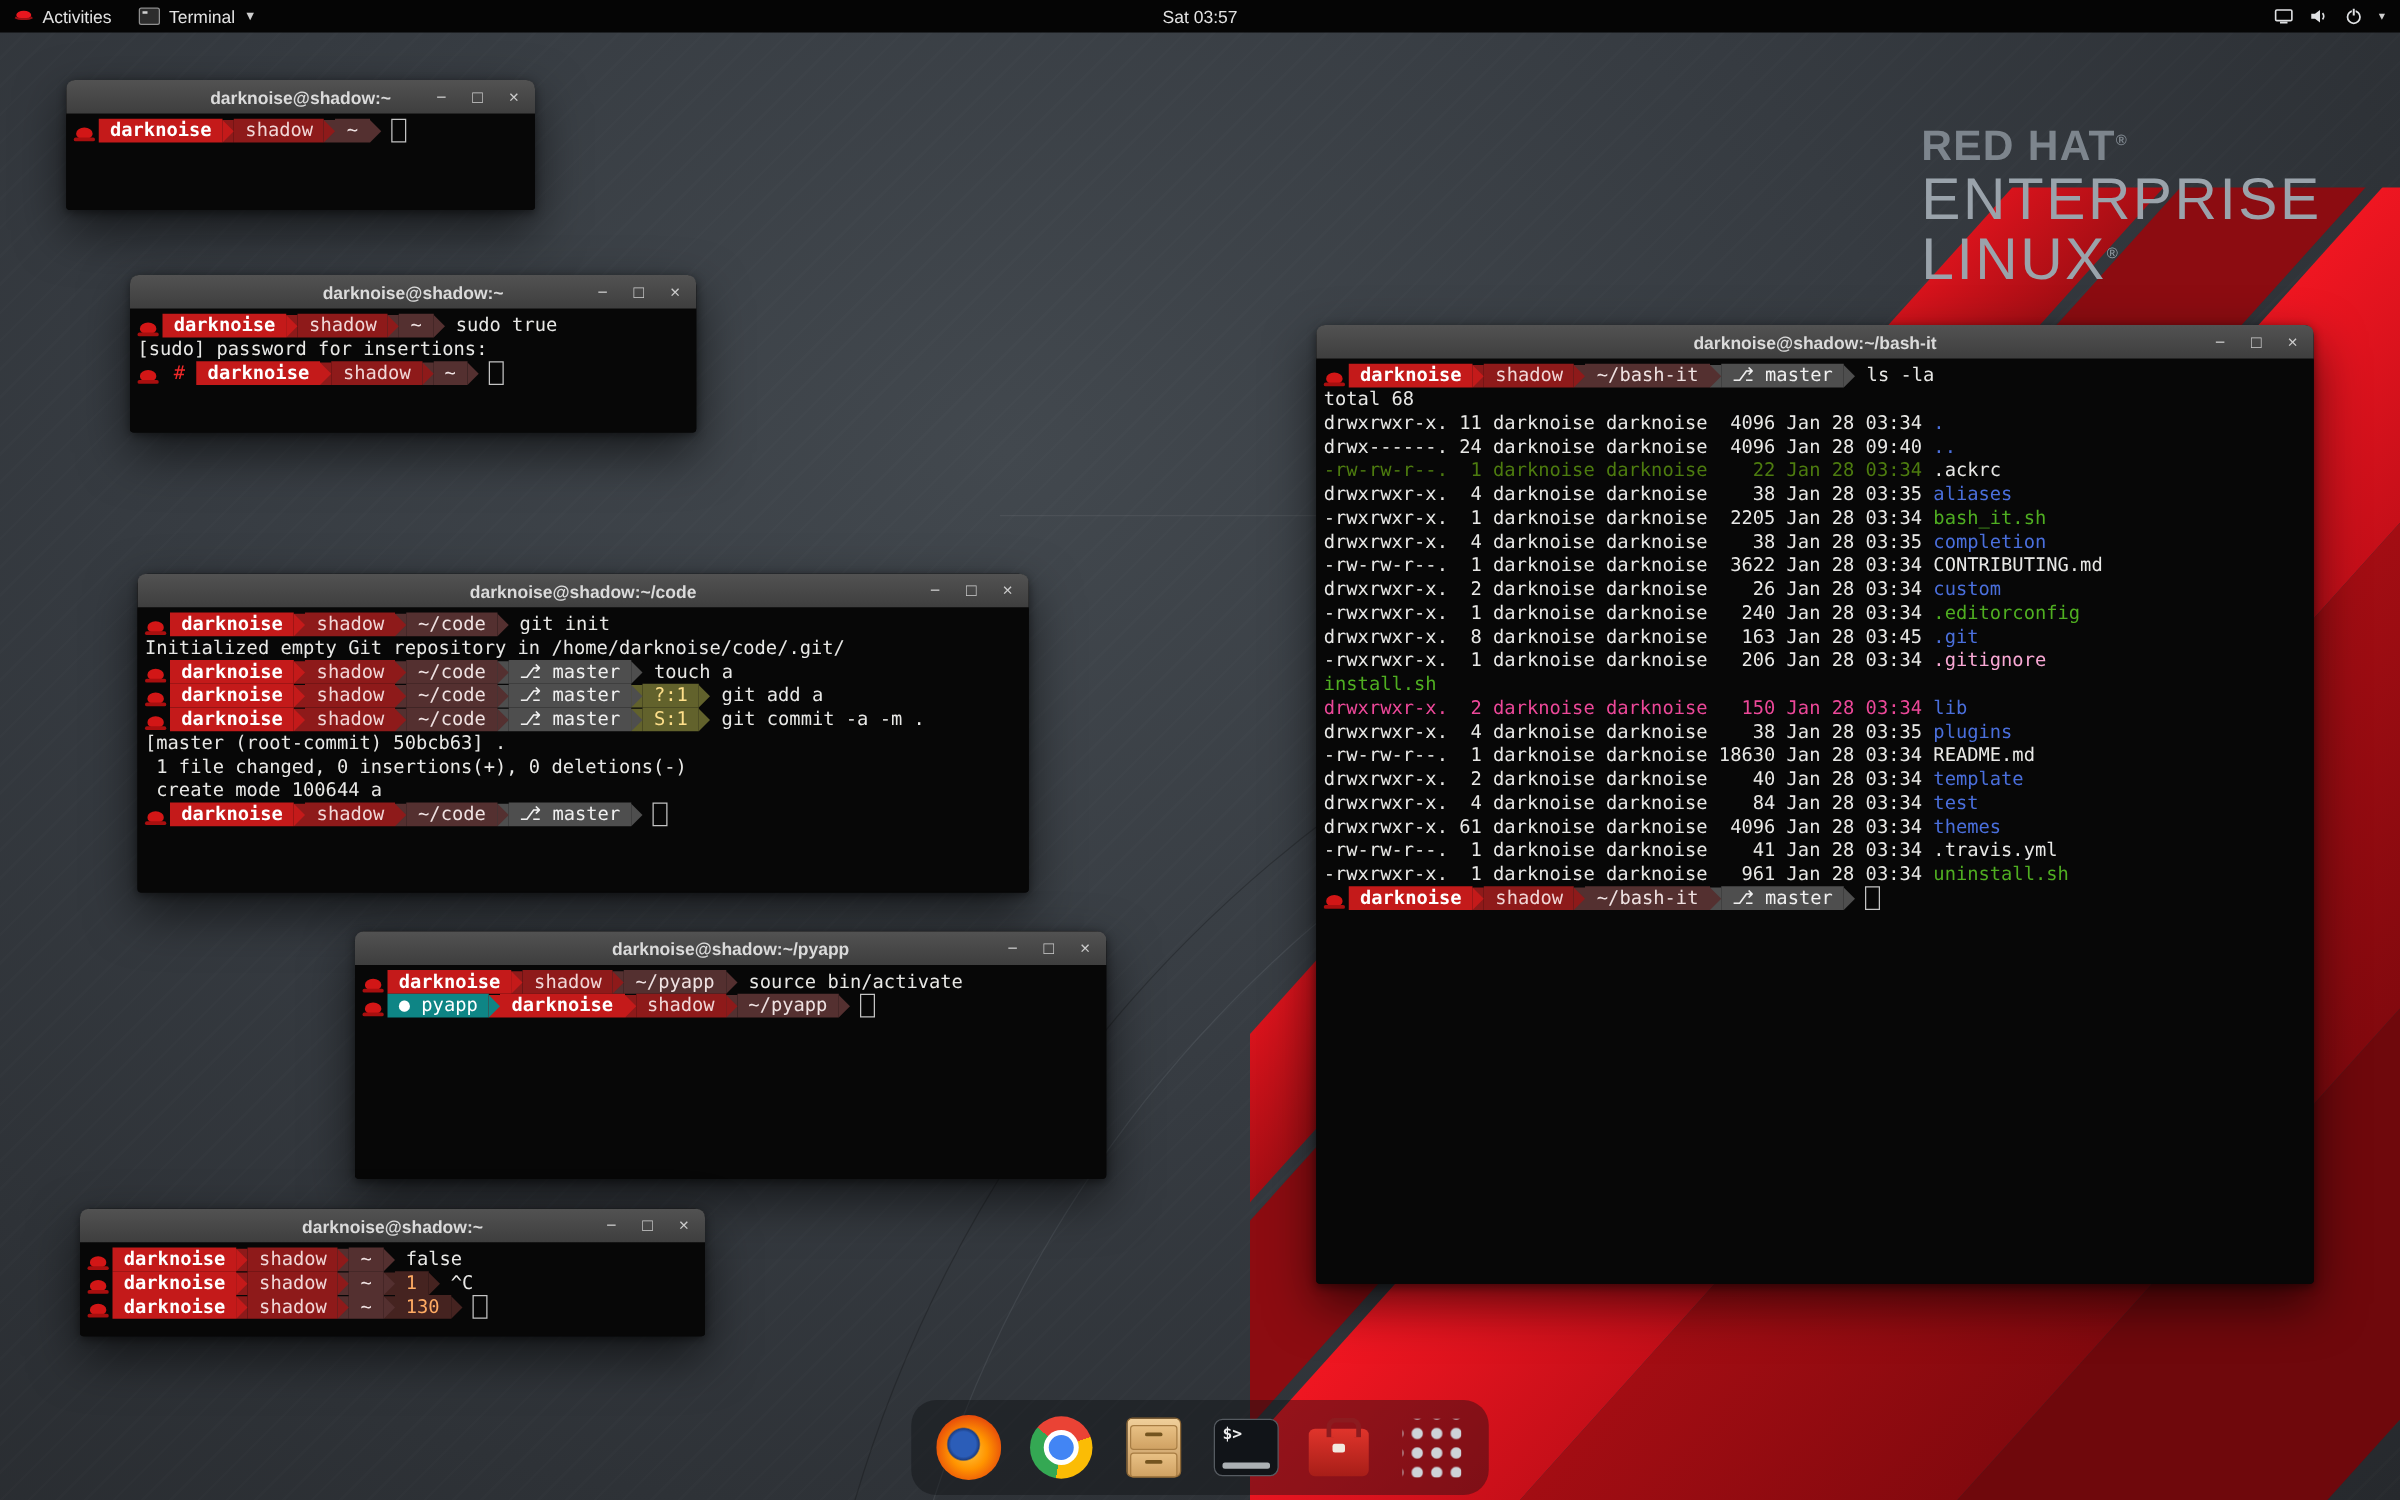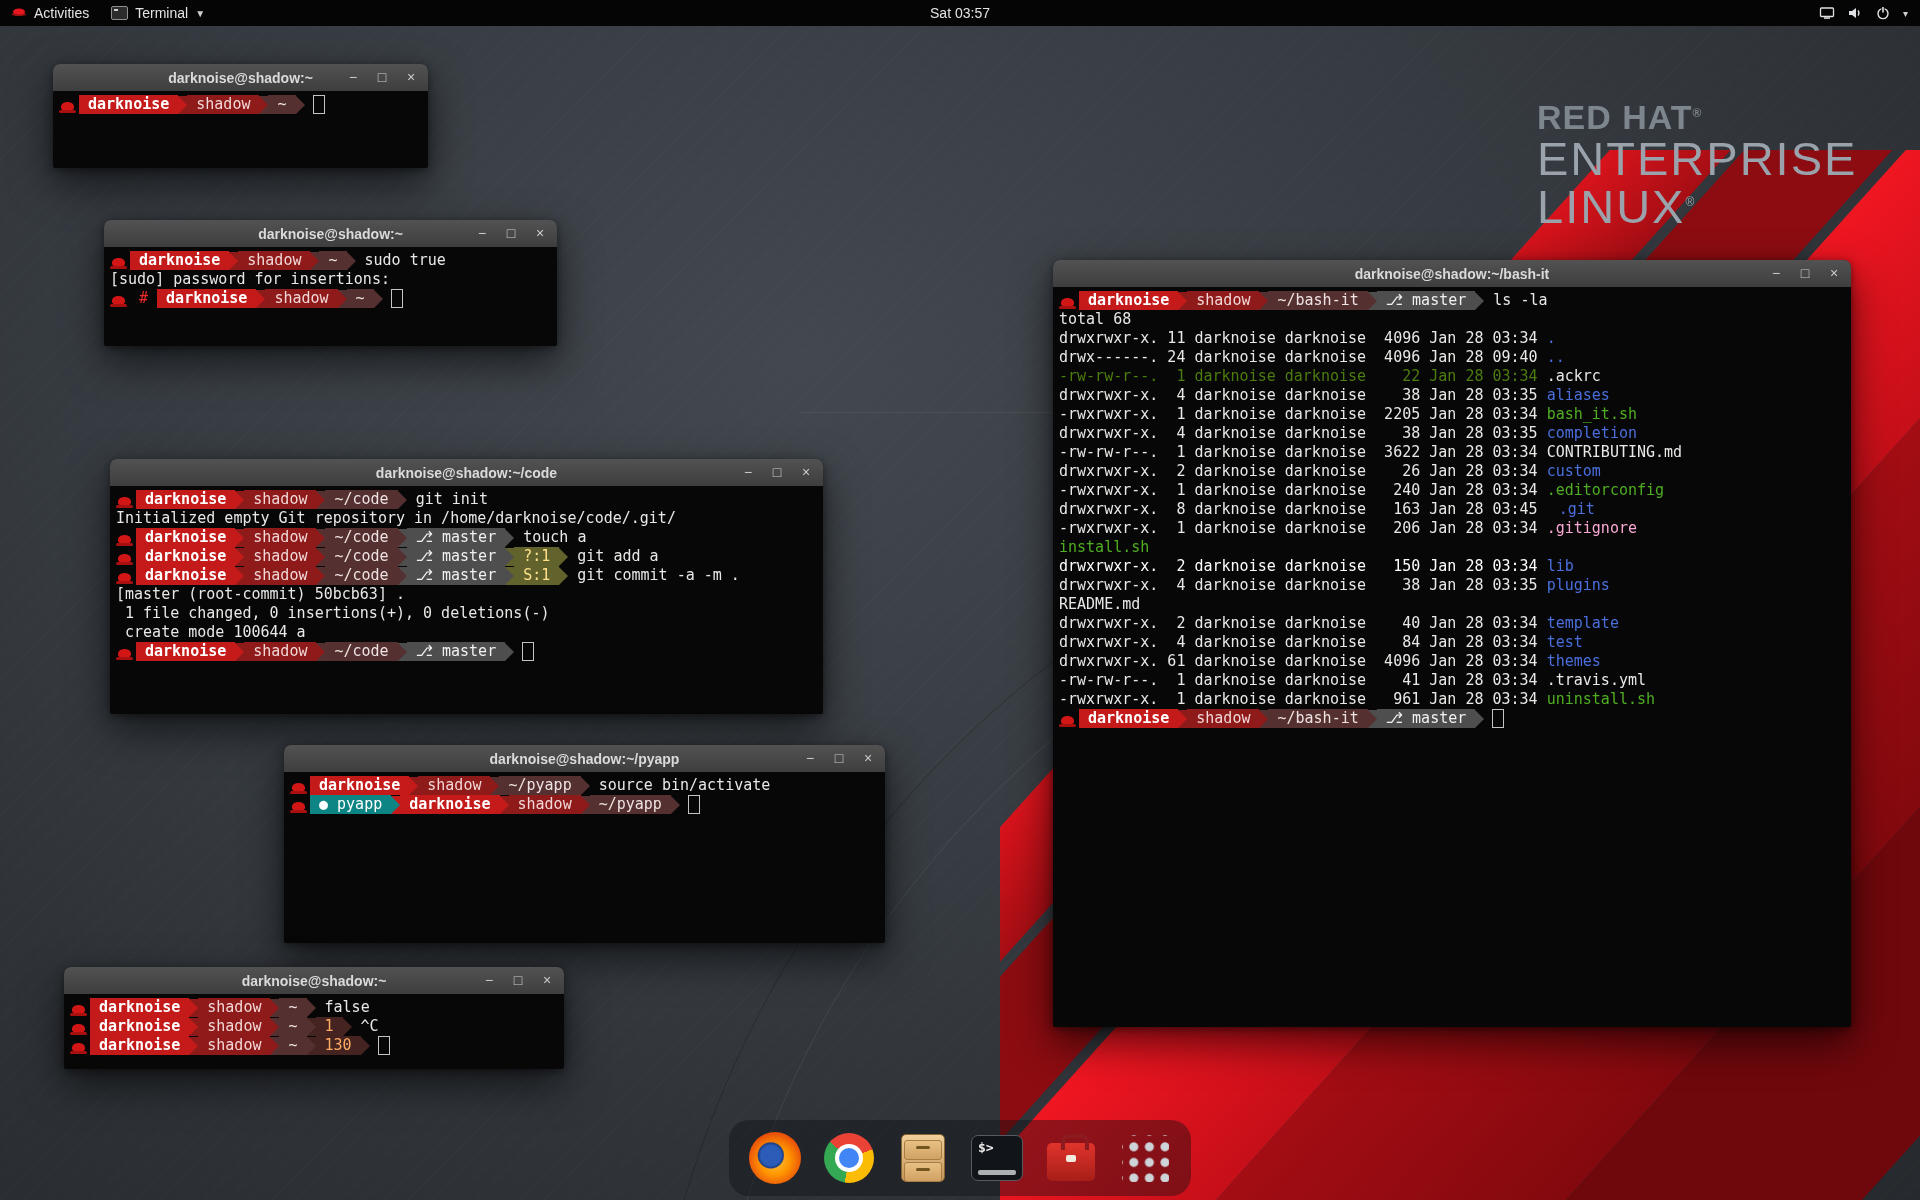--- a/index.html
+++ b/index.html
@@ -254,26 +254,26 @@
       <div class="tline"><span class="ttxt" style="color: rgb(232, 232, 230);">total 68</span></div>
       <div class="tline"><span class="ttxt" style="color: rgb(232, 232, 230);">drwxrwxr-x. 11 darknoise darknoise  4096 Jan 28 03:34 </span><span class="ttxt" style="color: rgb(74, 111, 220);">.</span></div>
       <div class="tline"><span class="ttxt" style="color: rgb(232, 232, 230);">drwx------. 24 darknoise darknoise  4096 Jan 28 09:40 </span><span class="ttxt" style="color: rgb(74, 111, 220);">..</span></div>
       <div class="tline"><span class="ttxt" style="color: #4d7c0f;">-rw-rw-r--.  1 darknoise darknoise    22 Jan 28 03:34 </span><span class="ttxt" style="color: rgb(232, 232, 230);">.ackrc</span></div>
       <div class="tline"><span class="ttxt" style="color: rgb(232, 232, 230);">drwxrwxr-x.  4 darknoise darknoise    38 Jan 28 03:35 </span><span class="ttxt" style="color: rgb(74, 111, 220);">aliases</span></div>
       <div class="tline"><span class="ttxt" style="color: rgb(232, 232, 230);">-rwxrwxr-x.  1 darknoise darknoise  2205 Jan 28 03:34 </span><span class="ttxt" style="color: rgb(79, 174, 33);">bash_it.sh</span></div>
       <div class="tline"><span class="ttxt" style="color: rgb(232, 232, 230);">drwxrwxr-x.  4 darknoise darknoise    38 Jan 28 03:35 </span><span class="ttxt" style="color: rgb(74, 111, 220);">completion</span></div>
       <div class="tline"><span class="ttxt" style="color: rgb(232, 232, 230);">-rw-rw-r--.  1 darknoise darknoise  3622 Jan 28 03:34 </span><span class="ttxt" style="color: rgb(232, 232, 230);">CONTRIBUTING.md</span></div>
       <div class="tline"><span class="ttxt" style="color: rgb(232, 232, 230);">drwxrwxr-x.  2 darknoise darknoise    26 Jan 28 03:34 </span><span class="ttxt" style="color: rgb(74, 111, 220);">custom</span></div>
       <div class="tline"><span class="ttxt" style="color: rgb(232, 232, 230);">-rwxrwxr-x.  1 darknoise darknoise   240 Jan 28 03:34 </span><span class="ttxt" style="color: rgb(79, 174, 33);">.editorconfig</span></div>
-      <div class="tline"><span class="ttxt" style="color: rgb(232, 232, 230);">drwxrwxr-x.  8 darknoise darknoise   163 Jan 28 03:45 </span><span class="ttxt" style="color: rgb(74, 111, 220); margin-left: 12px;">.git</span></div>
+      <div class="tline"><span class="ttxt" style="color: rgb(232, 232, 230);">drwxrwxr-x.  8 darknoise darknoise   163 Jan 28 03:45 </span><span class="ttxt" style="color: rgb(74, 111, 220);">.git</span></div>
       <div class="tline"><span class="ttxt" style="color: rgb(232, 232, 230);">-rwxrwxr-x.  1 darknoise darknoise   206 Jan 28 03:34 </span><span class="ttxt" style="color: #f9a8d4;">.gitignore</span></div>
       <div class="tline"><span class="ttxt" style="color: rgb(79, 174, 33);">install.sh</span></div>
-      <div class="tline"><span class="ttxt" style="color: #ffffff;">drwxrwxr-x.  2 darknoise darknoise   150 Jan 28 03:34 </span><span class="ttxt" style="color: rgb(74, 111, 220);">lib</span></div>
+      <div class="tline"><span class="ttxt" style="color: #ec4899;">drwxrwxr-x.  2 darknoise darknoise   150 Jan 28 03:34 </span><span class="ttxt" style="color: rgb(74, 111, 220);">lib</span></div>
       <div class="tline"><span class="ttxt" style="color: rgb(232, 232, 230);">drwxrwxr-x.  4 darknoise darknoise    38 Jan 28 03:35 </span><span class="ttxt" style="color: rgb(74, 111, 220);">plugins</span></div>
-      <div class="tline"><span class="ttxt" style="color: rgb(232, 232, 230);">README.md</span></div>
+      <div class="tline"><span class="ttxt" style="color: rgb(232, 232, 230);">-rw-rw-r--.  1 darknoise darknoise 18630 Jan 28 03:34 </span><span class="ttxt" style="color: rgb(232, 232, 230);">README.md</span></div>
       <div class="tline"><span class="ttxt" style="color: rgb(232, 232, 230);">drwxrwxr-x.  2 darknoise darknoise    40 Jan 28 03:34 </span><span class="ttxt" style="color: rgb(74, 111, 220);">template</span></div>
       <div class="tline"><span class="ttxt" style="color: rgb(232, 232, 230);">drwxrwxr-x.  4 darknoise darknoise    84 Jan 28 03:34 </span><span class="ttxt" style="color: rgb(74, 111, 220);">test</span></div>
       <div class="tline"><span class="ttxt" style="color: rgb(232, 232, 230);">drwxrwxr-x. 61 darknoise darknoise  4096 Jan 28 03:34 </span><span class="ttxt" style="color: rgb(74, 111, 220);">themes</span></div>
       <div class="tline"><span class="ttxt" style="color: rgb(232, 232, 230);">-rw-rw-r--.  1 darknoise darknoise    41 Jan 28 03:34 </span><span class="ttxt" style="color: rgb(232, 232, 230);">.travis.yml</span></div>
       <div class="tline"><span class="ttxt" style="color: rgb(232, 232, 230);">-rwxrwxr-x.  1 darknoise darknoise   961 Jan 28 03:34 </span><span class="ttxt" style="color: rgb(79, 174, 33);">uninstall.sh</span></div>
       <div class="tline"><span class="hat"></span><span class="pseg" style="background: rgb(196, 26, 26); color: rgb(255, 255, 255); font-weight: bold;">darknoise</span><span class="parrow" style="border-left-color: rgb(196, 26, 26); background: rgb(142, 26, 26);"></span><span class="pseg" style="background: rgb(142, 26, 26); color: rgb(241, 215, 215);">shadow</span><span class="parrow" style="border-left-color: rgb(142, 26, 26); background: rgb(84, 48, 48);"></span><span class="pseg" style="background: rgb(84, 48, 48); color: rgb(239, 226, 226);">~/bash-it</span><span class="parrow" style="border-left-color: rgb(84, 48, 48); background: rgb(78, 78, 78);"></span><span class="pseg" style="background: rgb(78, 78, 78); color: rgb(240, 240, 240);">⎇ master</span><span class="parrow" style="border-left-color: rgb(78, 78, 78);"></span><span class="cursor"></span></div>
     </div>
 </div>
 
 <div id="dock">

